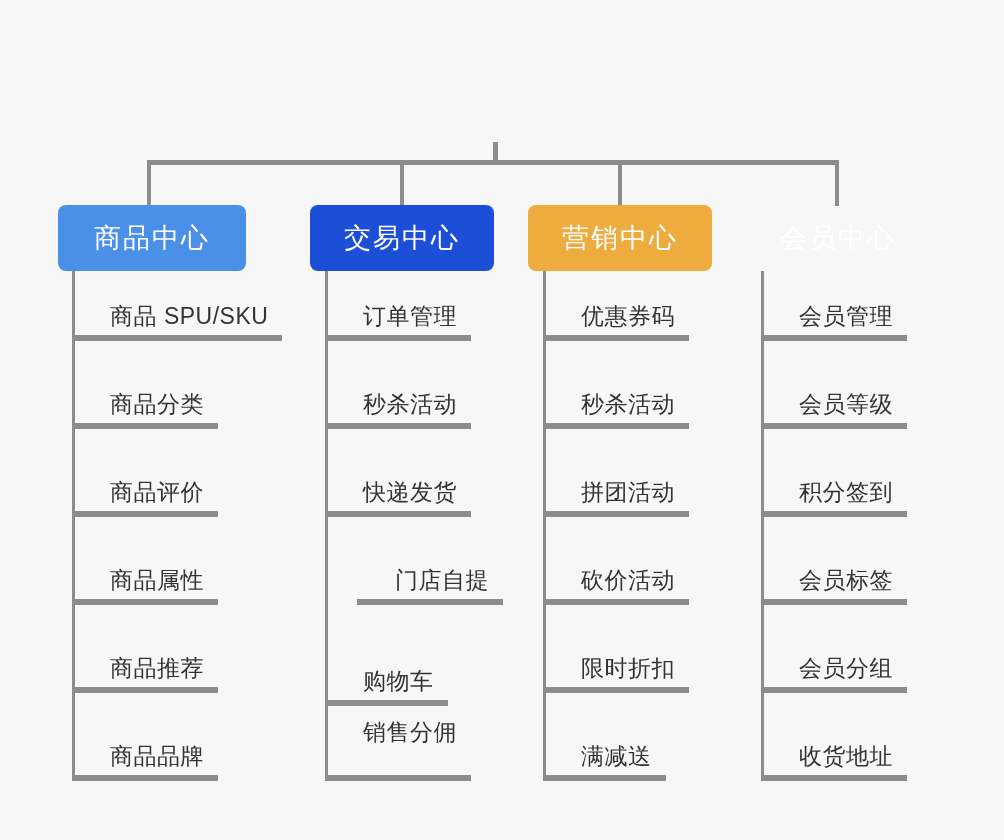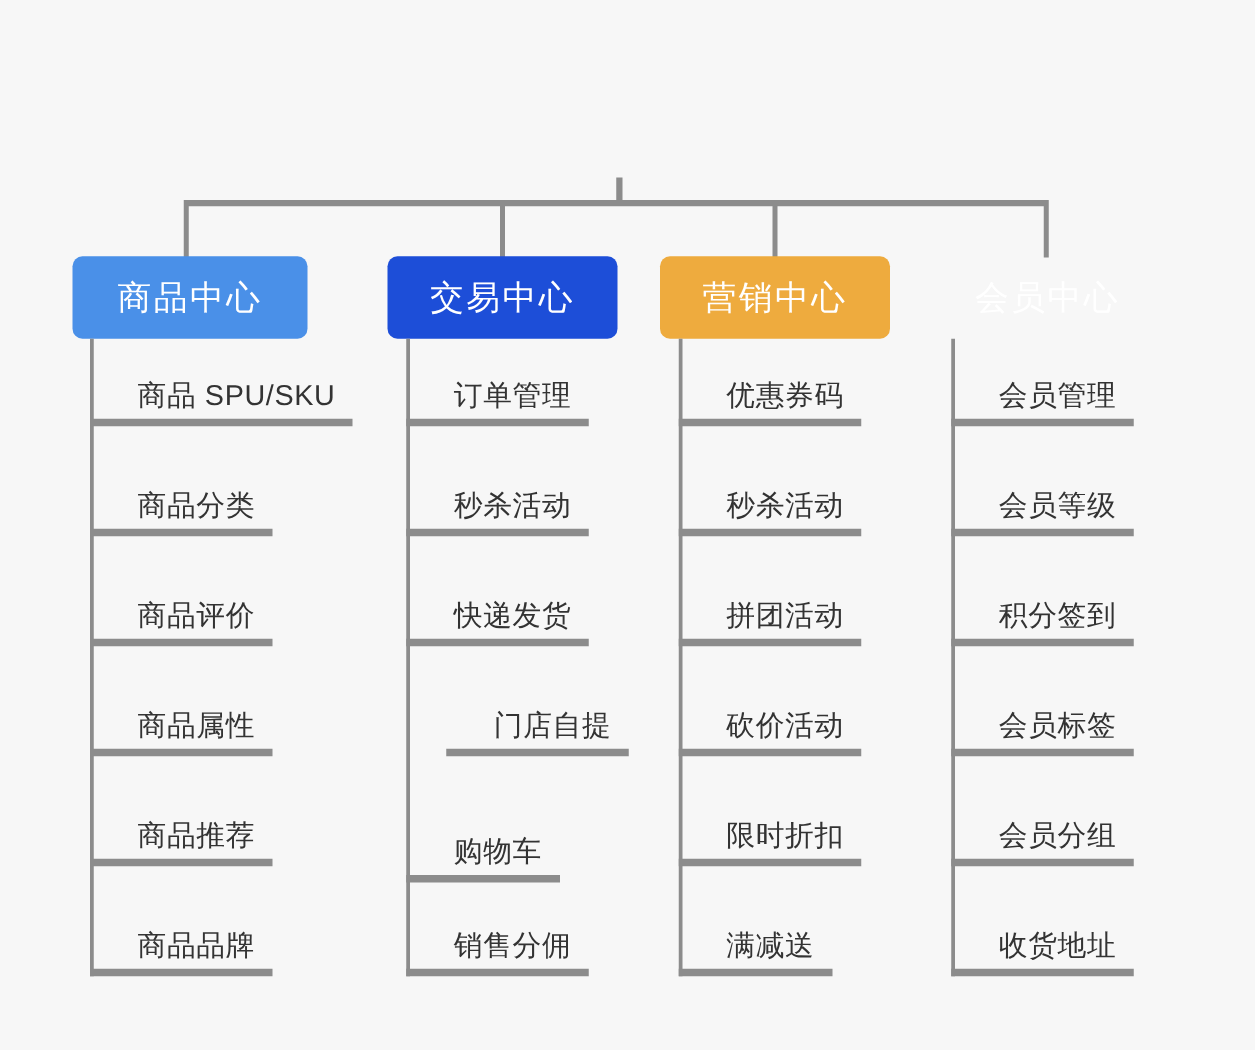--- a/index.html
+++ b/index.html
@@ -164,21 +164,21 @@
       </div>
       <div class="leaf-item" style="top: 158px; border-bottom-color: rgb(140, 140, 140); width: 146px;">
         <span class="leaf-label">快递发货</span>
       </div>
       <div class="leaf-item" style="top: 246px; border-bottom-color: rgb(140, 140, 140); width: 146px; margin-left: 32px;">
         <span class="leaf-label">门店自提</span>
       </div>
       <div class="leaf-item" style="top: 334px; border-bottom-color: rgb(140, 140, 140); width: 123px; margin-top: 13px;">
         <span class="leaf-label">购物车</span>
       </div>
-      <div class="leaf-item" style="top: 422px; border-bottom-color: rgb(140, 140, 140); width: 146px;">
+      <div class="leaf-item" style="top: 422px; border-bottom-color: rgb(140, 140, 140); width: 146px; align-items: center;">
         <span class="leaf-label">销售分佣</span>
       </div>
     </div>
   <div class="leaf-col" style="left:543px;">
     <div class="leaf-spine" style="background: rgb(140, 140, 140); height: 510px;"></div>
   <div class="leaf-item" style="top: -18px; border-bottom-color: rgb(140, 140, 140); width: 146px;">
         <span class="leaf-label">优惠券码</span>
       </div>
       <div class="leaf-item" style="top: 70px; border-bottom-color: rgb(140, 140, 140); width: 146px;">
         <span class="leaf-label">秒杀活动</span>

